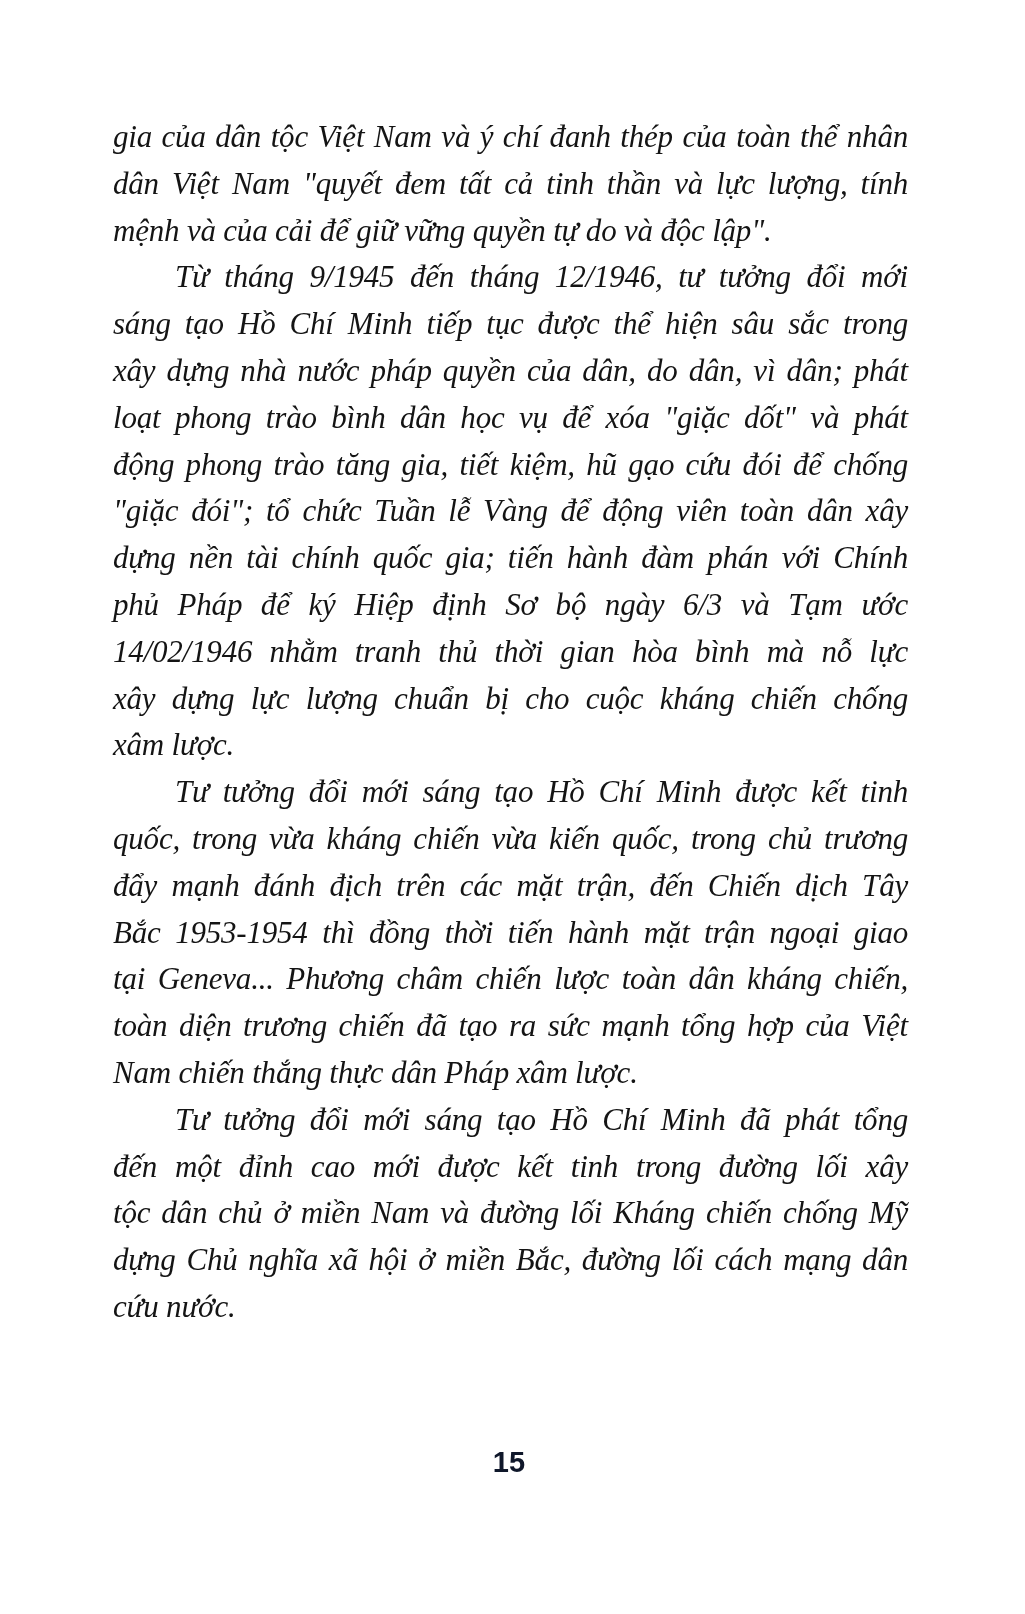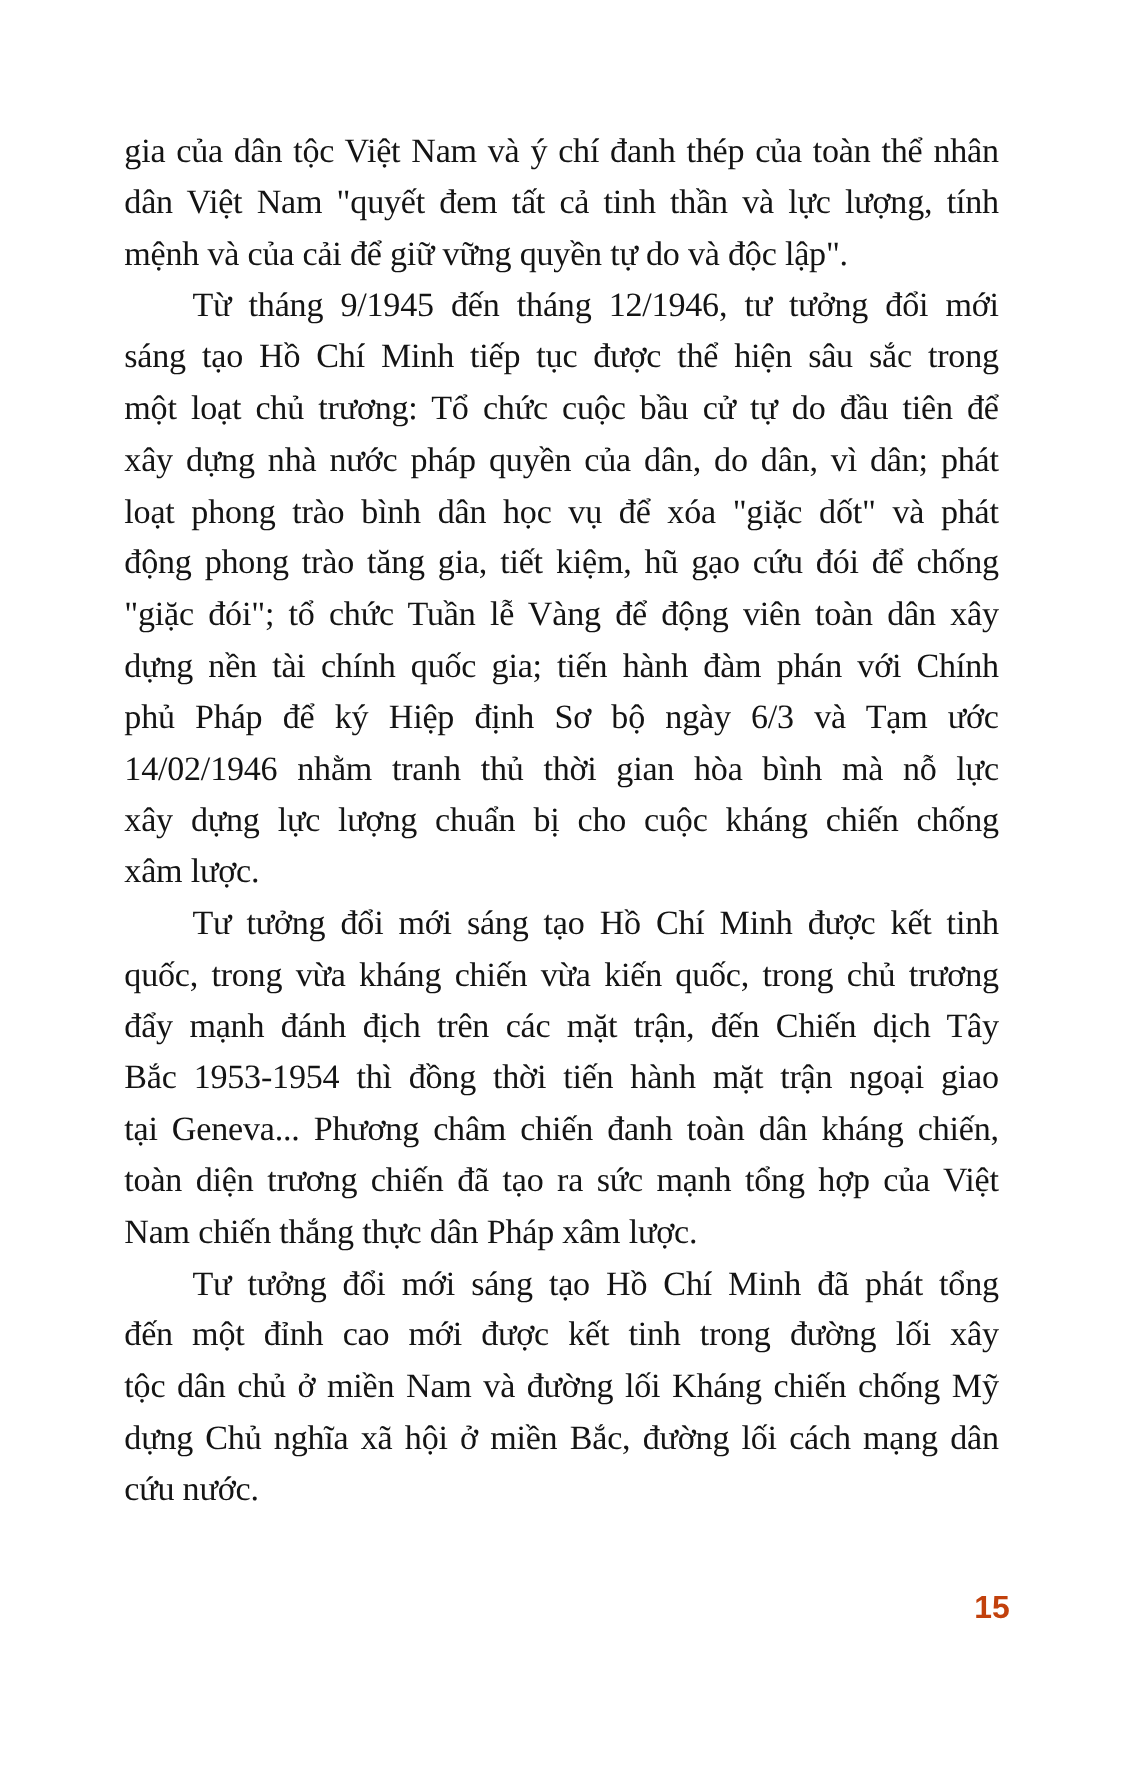--- a/index.html
+++ b/index.html
@@ -24,68 +24,68 @@
     width: 795px;
     font-size: 31px;
     line-height: 46.8px;
     letter-spacing: -0.2px;
   }
   .para { margin: 0; padding: 0; }
   .line {
     text-align: justify;
     text-align-last: justify;
     min-height: 46.8px;
+    font-style: italic;
   }
   .line.last { text-align-last: left; }
   .line.ind { text-indent: 62px; }
   .page-number {
     position: absolute;
     top: 1446px;
-    left: 126px;
+    left: 113px;
     width: 792px;
-    text-align: right;
+    text-align: center;
     font-family: "Liberation Sans", sans-serif;
     font-weight: 700;
     font-size: 29px;
-    color: #c2410c;
+    color: #0f172a;
   }
 </style>
 </head>
 <body>
 
 <div class="page">
   <main class="text-block">
 
     <section class="para">
       <div class="line">gia của dân tộc Việt Nam và ý chí đanh thép của toàn thể nhân</div>
       <div class="line">dân Việt Nam "quyết đem tất cả tinh thần và lực lượng, tính</div>
       <div class="line last">mệnh và của cải để giữ vững quyền tự do và độc lập".</div>
     </section>
 
     <section class="para">
       <div class="line ind">Từ tháng 9/1945 đến tháng 12/1946, tư tưởng đổi mới</div>
       <div class="line">sáng tạo Hồ Chí Minh tiếp tục được thể hiện sâu sắc trong</div>
-      <div class="line">một loạt chủ trương: Tổ chức cuộc bầu cử tự do đầu tiên để</div>
       <div class="line">xây dựng nhà nước pháp quyền của dân, do dân, vì dân; phát</div>
       <div class="line">loạt phong trào bình dân học vụ để xóa "giặc dốt" và phát</div>
       <div class="line">động phong trào tăng gia, tiết kiệm, hũ gạo cứu đói để chống</div>
       <div class="line">"giặc đói"; tổ chức Tuần lễ Vàng để động viên toàn dân xây</div>
       <div class="line">dựng nền tài chính quốc gia; tiến hành đàm phán với Chính</div>
       <div class="line">phủ Pháp để ký Hiệp định Sơ bộ ngày 6/3 và Tạm ước</div>
       <div class="line">14/02/1946 nhằm tranh thủ thời gian hòa bình mà nỗ lực</div>
       <div class="line">xây dựng lực lượng chuẩn bị cho cuộc kháng chiến chống</div>
       <div class="line last">xâm lược.</div>
     </section>
 
     <section class="para">
       <div class="line ind">Tư tưởng đổi mới sáng tạo Hồ Chí Minh được kết tinh</div>
       <div class="line">quốc, trong vừa kháng chiến vừa kiến quốc, trong chủ trương</div>
       <div class="line">đẩy mạnh đánh địch trên các mặt trận, đến Chiến dịch Tây</div>
       <div class="line">Bắc 1953-1954 thì đồng thời tiến hành mặt trận ngoại giao</div>
-      <div class="line">tại Geneva... Phương châm chiến đanh toàn dân kháng chiến,</div>
+      <div class="line">tại Geneva... Phương châm chiến lược toàn dân kháng chiến,</div>
       <div class="line">toàn diện trương chiến đã tạo ra sức mạnh tổng hợp của Việt</div>
       <div class="line last">Nam chiến thắng thực dân Pháp xâm lược.</div>
     </section>
 
     <section class="para">
       <div class="line ind">Tư tưởng đổi mới sáng tạo Hồ Chí Minh đã phát tổng</div>
       <div class="line">đến một đỉnh cao mới được kết tinh trong đường lối xây</div>
       <div class="line">tộc dân chủ ở miền Nam và đường lối Kháng chiến chống Mỹ</div>
       <div class="line">dựng Chủ nghĩa xã hội ở miền Bắc, đường lối cách mạng dân</div>
       <div class="line last">cứu nước.</div>

